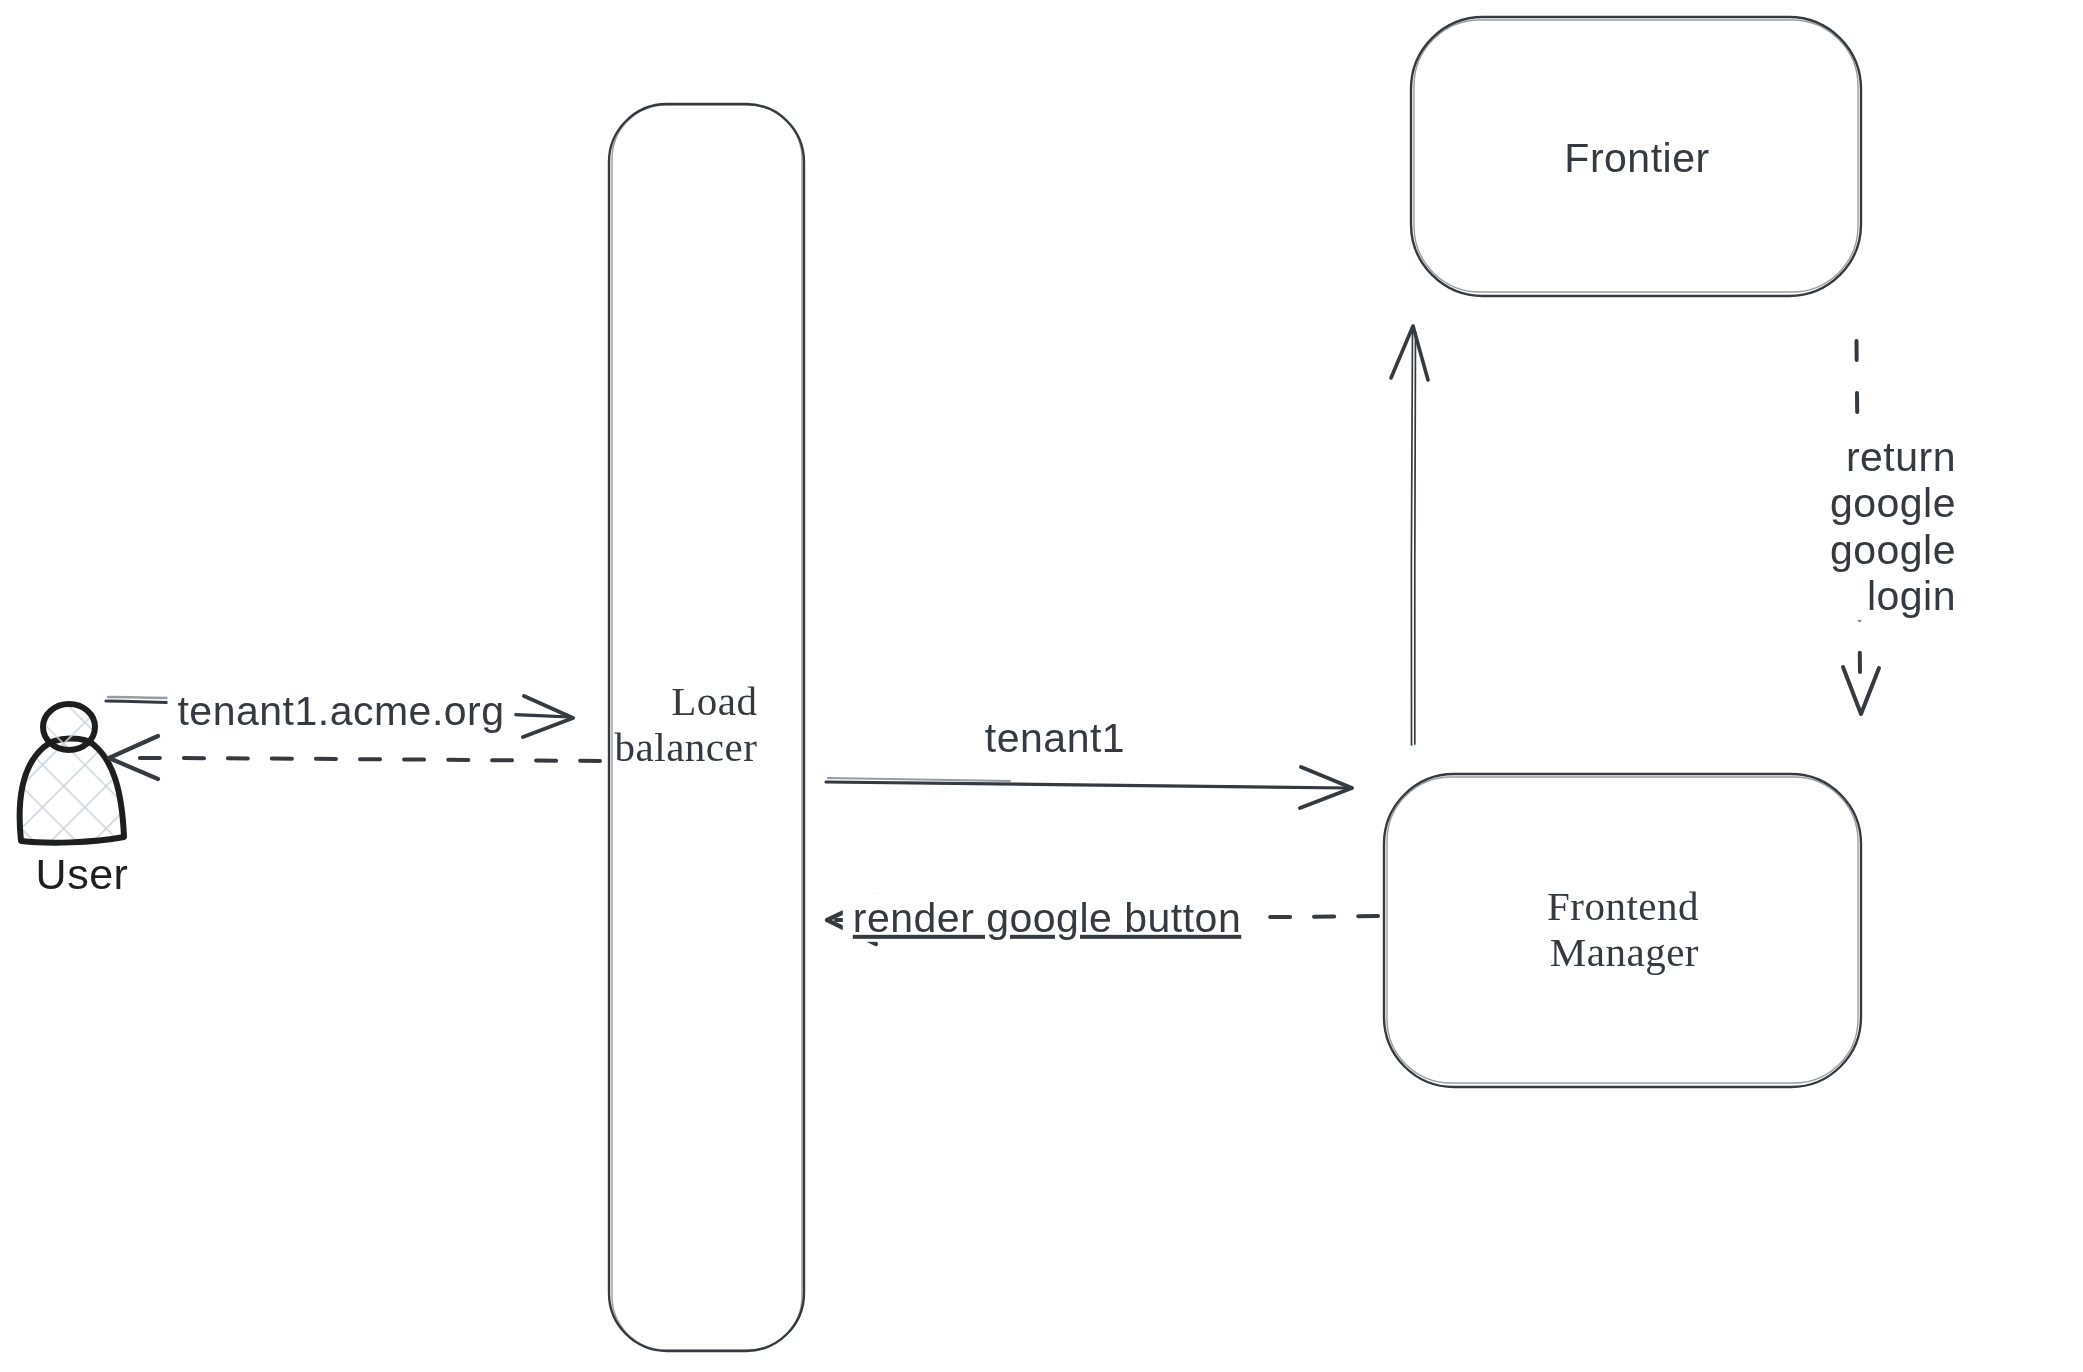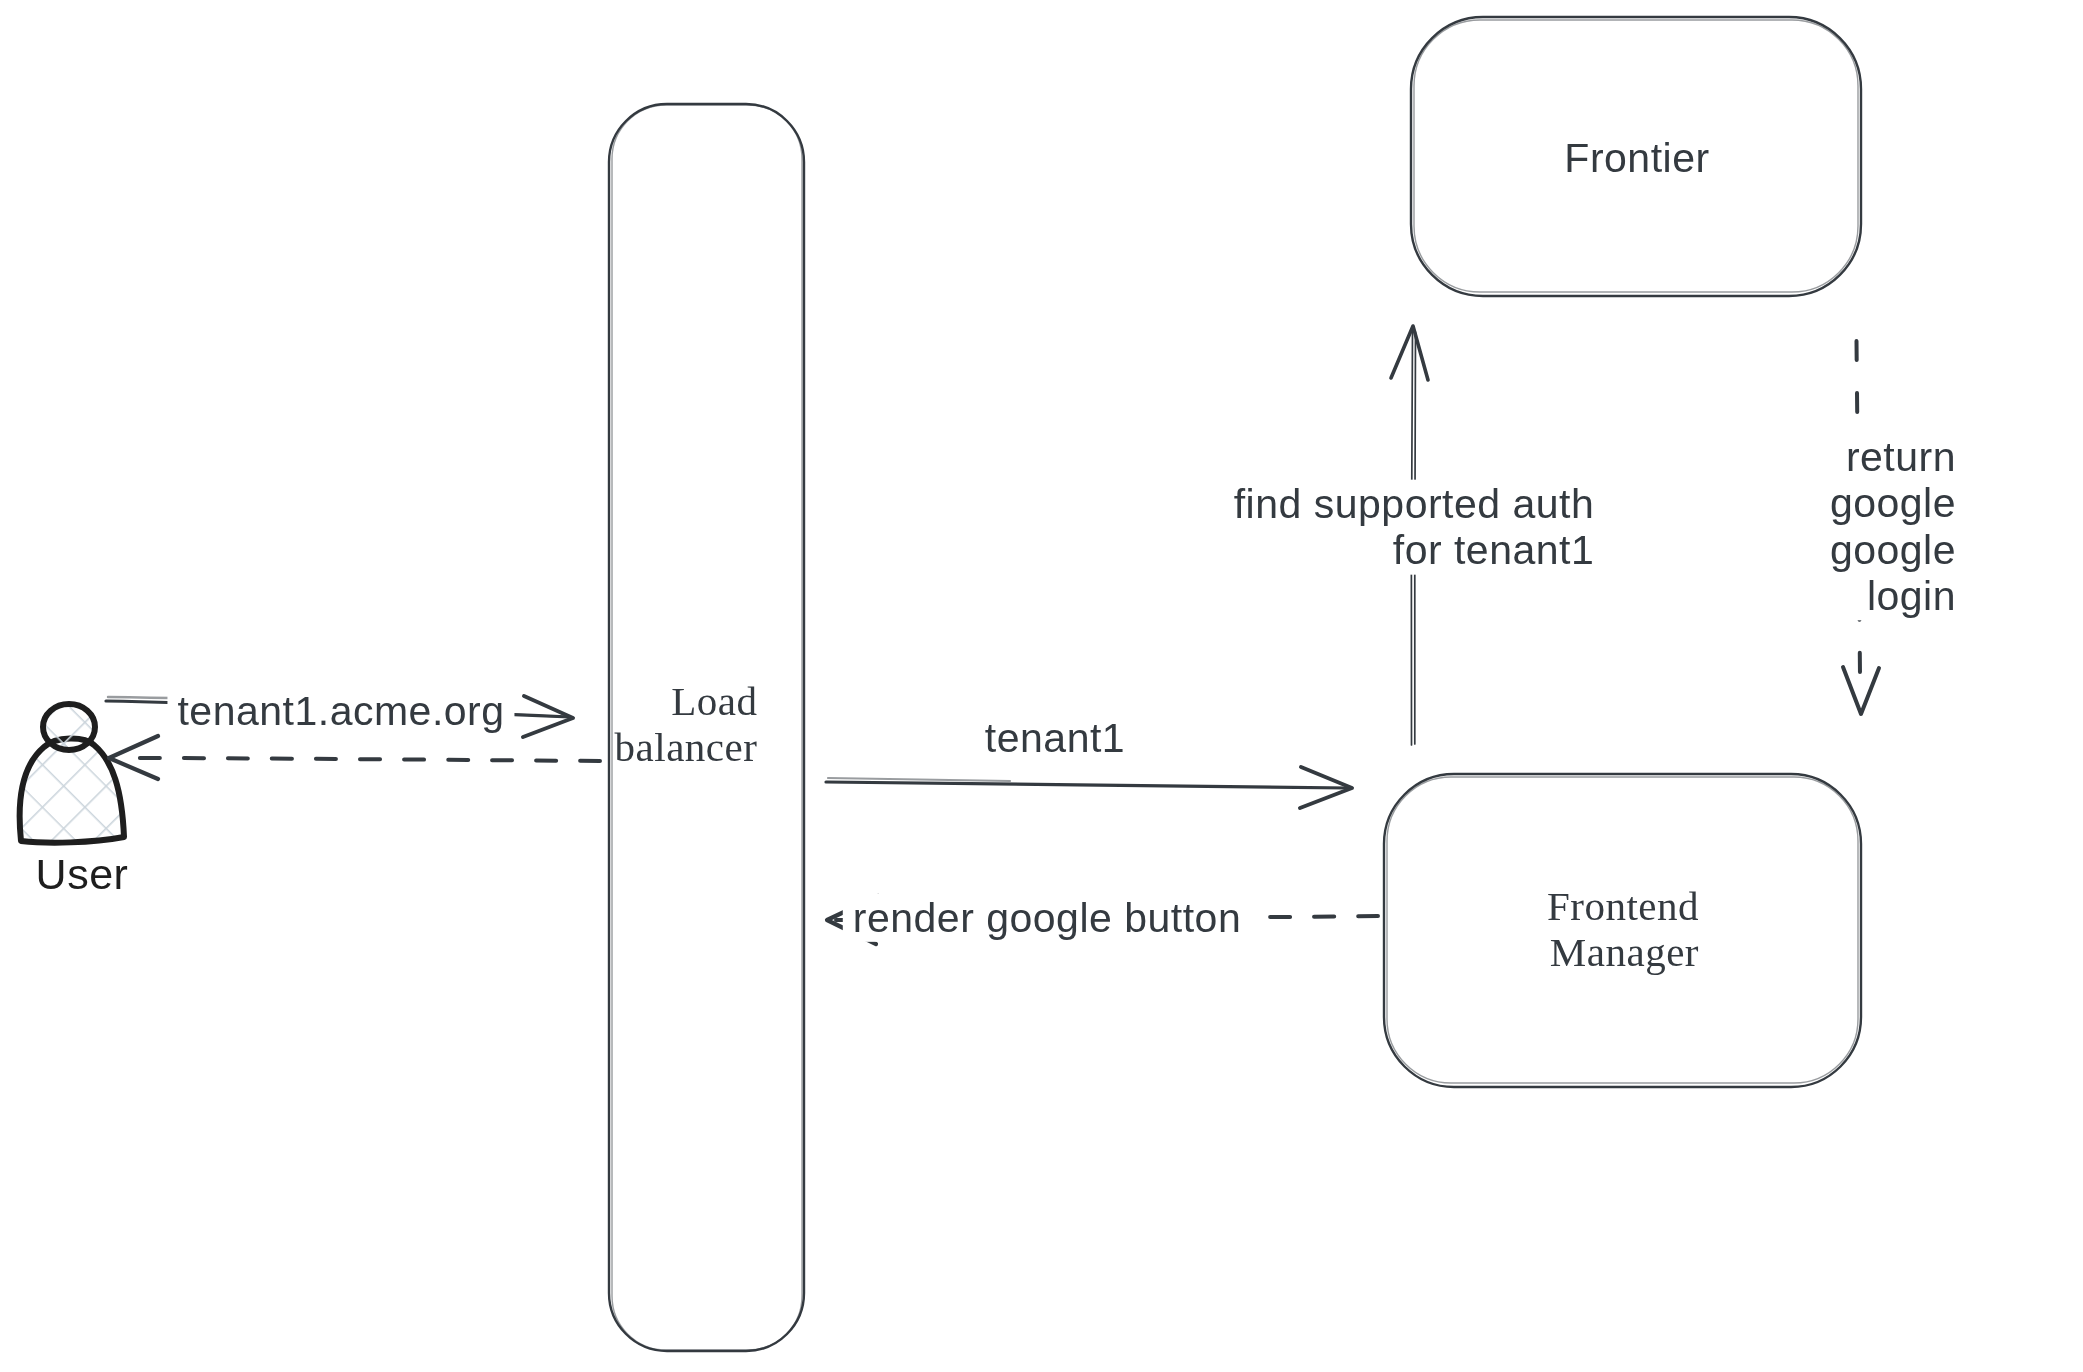--- a/index.html
+++ b/index.html
@@ -115,21 +115,19 @@
 
   <div class="label" style="left:1637px; top:158px;">Frontier</div>
 
   <div class="label" style="left:1623px; top:929px;font-family:Liberation Serif, serif;">Frontend
 Manager</div>
 
   <div class="label on-line" style="left:341px; top:711px;">tenant1.acme.org</div>
 
   <div class="label on-line" style="left:1055px; top:738px;">tenant1</div>
 
-  <div class="label on-line" style="left:1047px; top:918px;">render google button</div>
+  <div class="label on-line" style="left:1047px; top:918px;text-decoration:underline;">render google button</div>
 
-  <div class="label on-line" style="left:1414px; top:527px;">find supported auth
-for tenant1</div>
 
   <div class="label on-line" style="left:1849px; top:527px;">return google google
 login</div>
 
 </div>
 
 </body></html>

